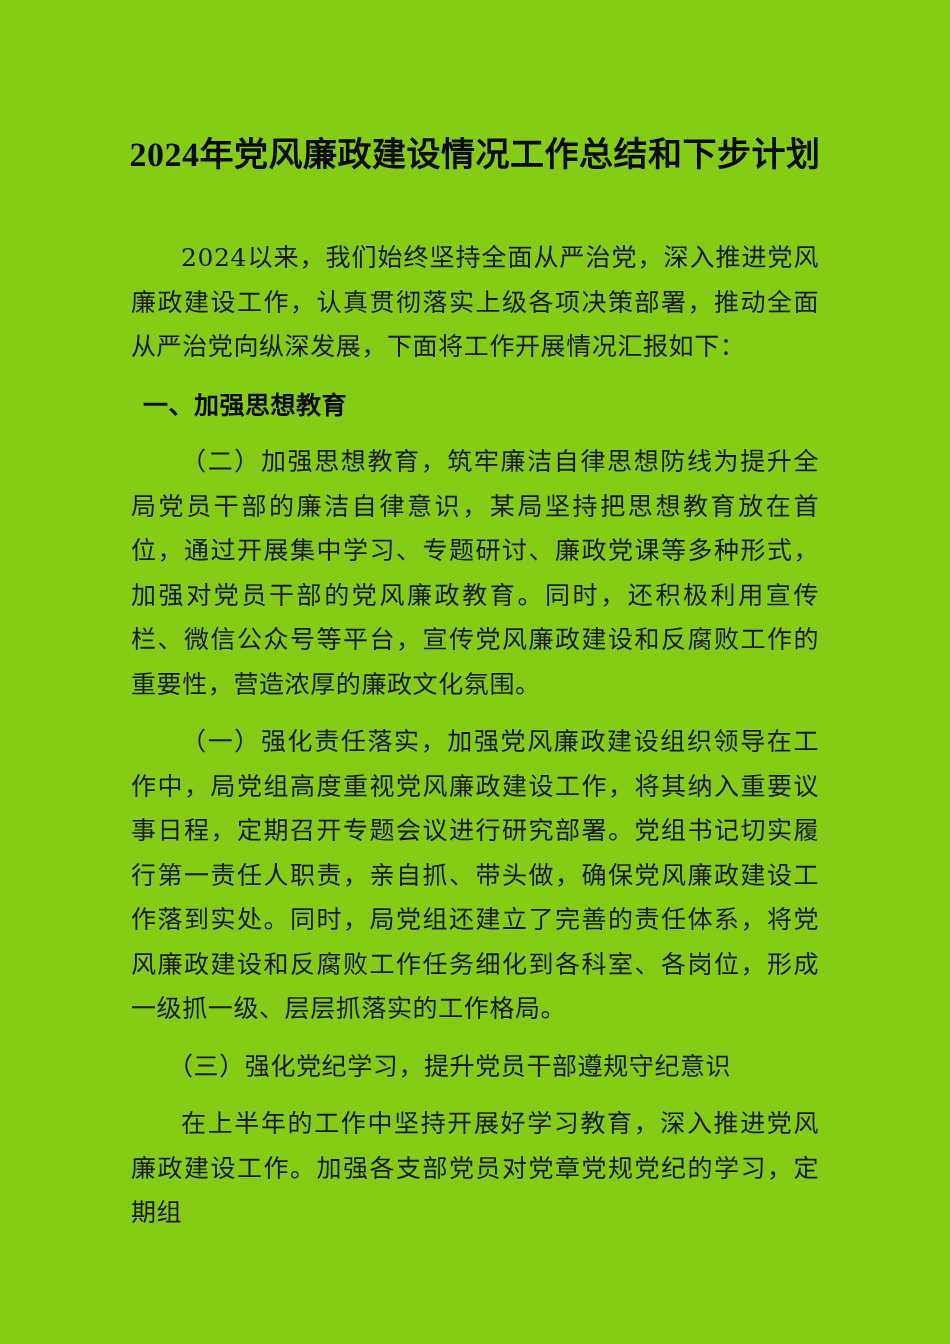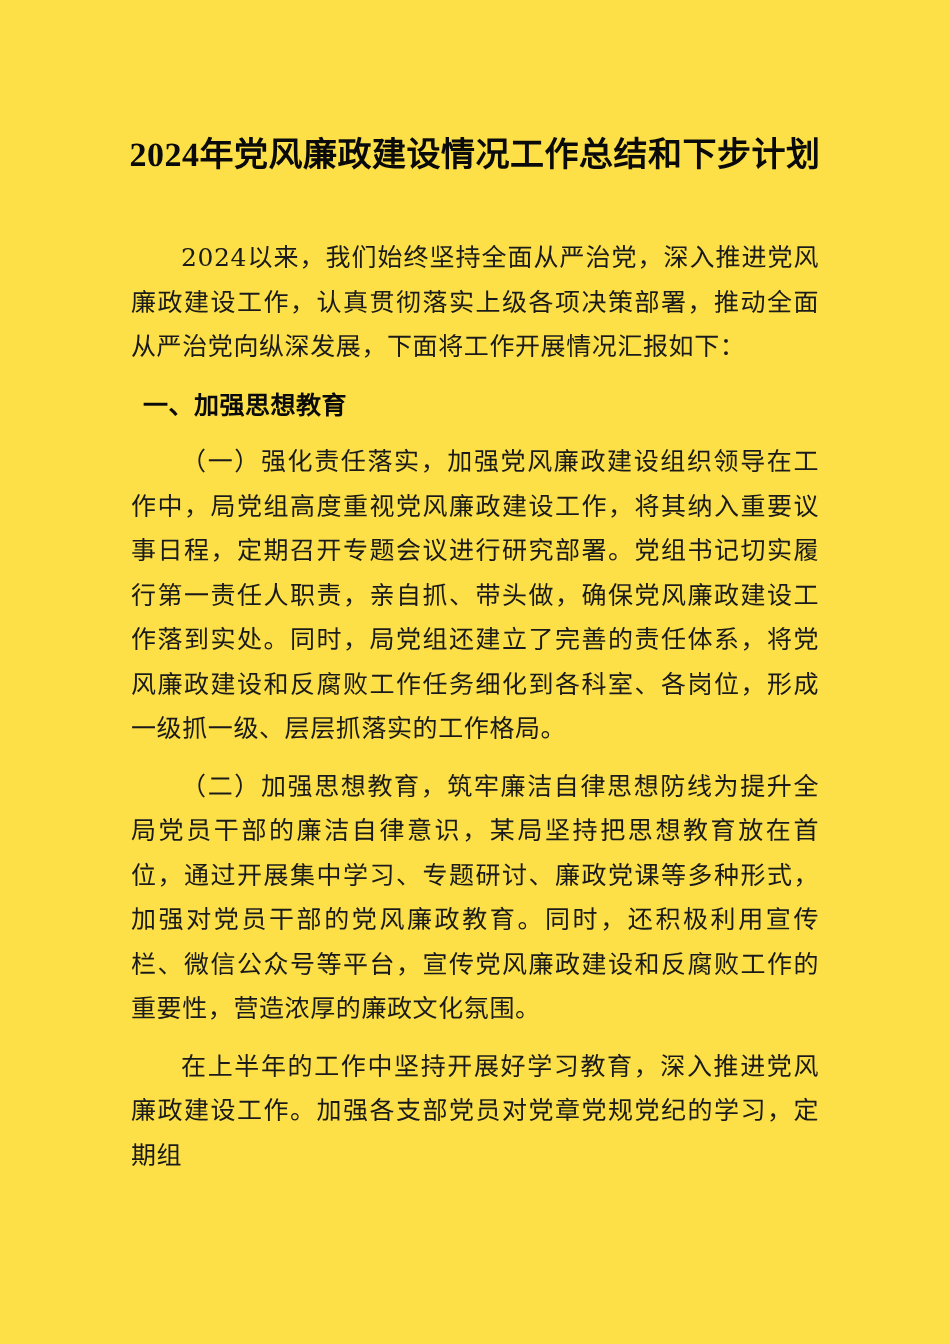--- a/index.html
+++ b/index.html
@@ -7,21 +7,21 @@
     margin: 0;
     padding: 0;
     background: #ffffff;
   }
 
   .page {
     position: relative;
     width: 950px;
     height: 1344px;
     margin: 0 auto;
-    background: #fde047;
+    background: #84cc16;
     box-sizing: border-box;
     overflow: hidden;
   }
 
   .content {
     position: absolute;
     left: 118px;
     top: 0;
     width: 714px;
   }
@@ -93,21 +93,22 @@
     <h1 class="doc-title">
       <span>2024年党风廉政建设情况工作总结和下步计划</span>
     </h1>
 
     <div class="title-spacer"></div>
 
     <p class="body-text">2024以来，我们始终坚持全面从严治党，深入推进党风廉政建设工作，认真贯彻落实上级各项决策部署，推动全面从严治党向纵深发展，下面将工作开展情况汇报如下：</p>
 
     <h2 class="section-heading">一、加强思想教育</h2>
 
+    <p class="body-text">（二）加强思想教育，筑牢廉洁自律思想防线为提升全局党员干部的廉洁自律意识，某局坚持把思想教育放在首位，通过开展集中学习、专题研讨、廉政党课等多种形式，加强对党员干部的党风廉政教育。同时，还积极利用宣传栏、微信公众号等平台，宣传党风廉政建设和反腐败工作的重要性，营造浓厚的廉政文化氛围。</p>
+
     <p class="body-text">（一）强化责任落实，加强党风廉政建设组织领导在工作中，局党组高度重视党风廉政建设工作，将其纳入重要议事日程，定期召开专题会议进行研究部署。党组书记切实履行第一责任人职责，亲自抓、带头做，确保党风廉政建设工作落到实处。同时，局党组还建立了完善的责任体系，将党风廉政建设和反腐败工作任务细化到各科室、各岗位，形成一级抓一级、层层抓落实的工作格局。</p>
 
-    <p class="body-text">（二）加强思想教育，筑牢廉洁自律思想防线为提升全局党员干部的廉洁自律意识，某局坚持把思想教育放在首位，通过开展集中学习、专题研讨、廉政党课等多种形式，加强对党员干部的党风廉政教育。同时，还积极利用宣传栏、微信公众号等平台，宣传党风廉政建设和反腐败工作的重要性，营造浓厚的廉政文化氛围。</p>
-
+    <h3 class="sub-heading">（三）强化党纪学习，提升党员干部遵规守纪意识</h3>
 
     <p class="body-text">在上半年的工作中坚持开展好学习教育，深入推进党风廉政建设工作。加强各支部党员对党章党规党纪的学习，定期组</p>
 
   </div>
 </div>
 
 </body></html>

